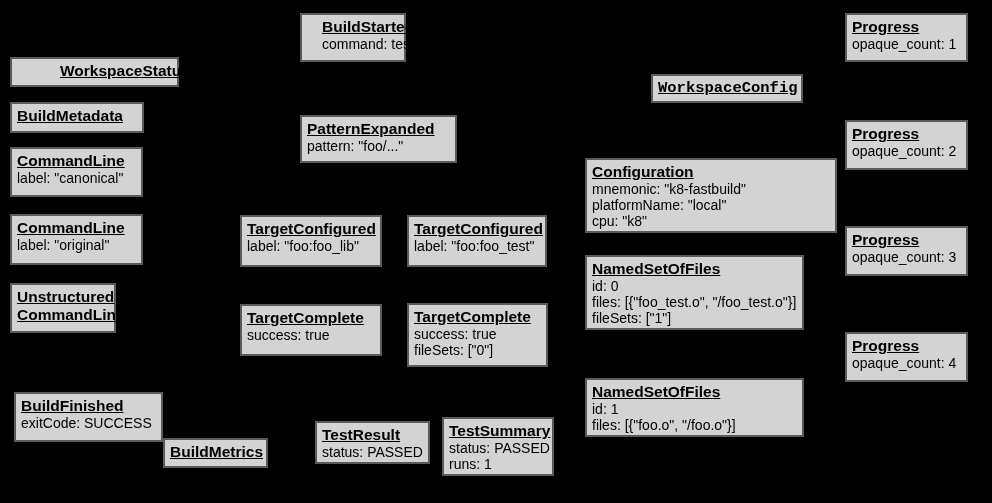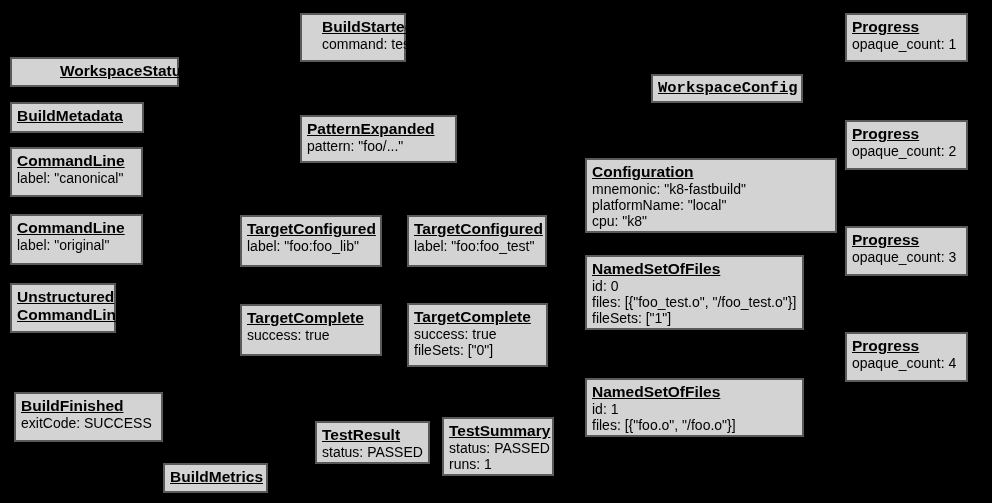--- a/index.html
+++ b/index.html
@@ -62,21 +62,21 @@
     <span class="title">Unstructured
 CommandLine</span>
   </div>
 
   <div class="node" style="left:14px; top:352px; width:149px; min-height:50px;margin-top:40px;">
     <span class="title">BuildFinished</span>
     <span class="line">exitCode: SUCCESS</span>
   </div>
 
 
-  <div class="node" style="left:163px; top:463px; width:105px; min-height:30px;">
+  <div class="node" style="left:163px; top:438px; width:105px; min-height:30px;">
     <span class="title">BuildMetrics</span>
   </div>
 
   <div class="node" style="left:300px; top:13px; width:106px; min-height:49px;padding-left:20px;">
     <span class="title">BuildStarted</span>
     <span class="line">command: test</span>
   </div>
 
   <div class="node" style="left:300px; top:115px; width:157px; min-height:48px;">
     <span class="title">PatternExpanded</span>

